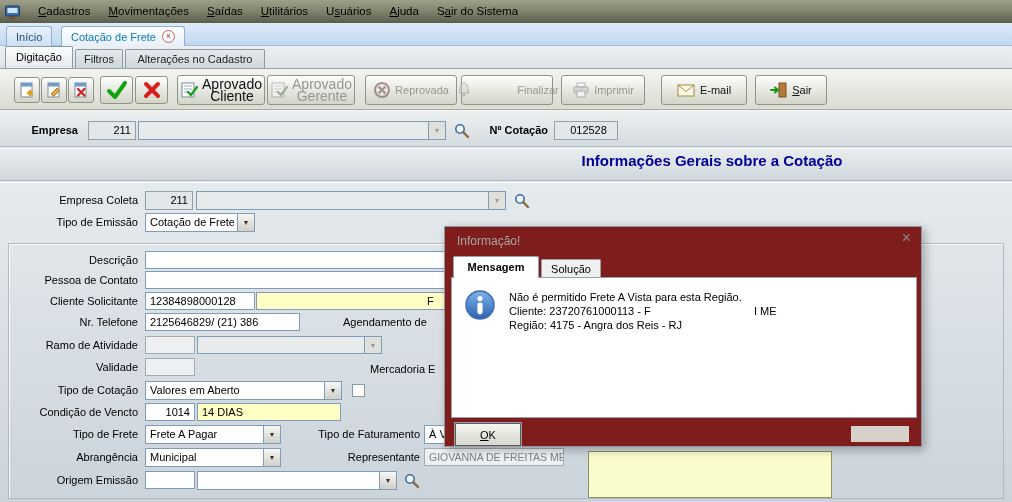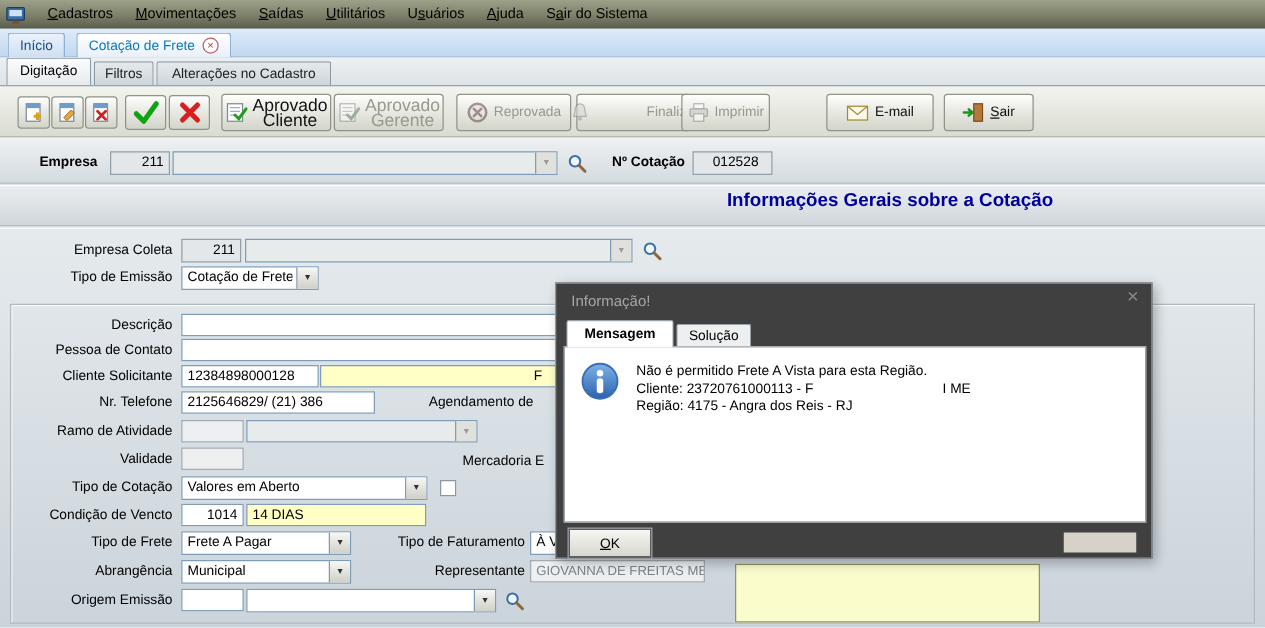--- a/index.html
+++ b/index.html
@@ -78,21 +78,21 @@
   .combo.dis { background:#e8ebeb; color:#888; }
   .combo.dis .arr { background:#e0e1dc; color:#999; }
   .srch { position:absolute; width:20px; height:20px; display:flex; align-items:center; justify-content:center; }
   .cb { position:absolute; width:13px; height:13px; background:#fff; border:1px solid #8a99a5; }
   .section-title { position:absolute; left:420px; top:152px; width:584px; text-align:center;
     font-size:15px; font-weight:bold; color:#000099; }
   .memo { position:absolute; left:588px; top:451px; width:244px; height:47px;
     background:#fbfccb; border:1px solid #8f9468; }
 
   
-  .dialog { position:absolute; left:444px; top:226px; width:478px; height:221px; background:#404040;
+  .dialog { position:absolute; left:444px; top:226px; width:478px; height:221px; background:#7f1d1d;
     border:1px solid #8f979e; box-shadow:3px 3px 9px rgba(0,0,0,.28); z-index:50; }
   .dlg-title { position:absolute; left:12px; top:7px; color:#a6a6a6; font-size:12px; }
   .dlg-close { position:absolute; right:10px; top:3px; color:#8a8a8a; font-size:16px; line-height:16px; }
   .dlg-close::before { content:"×"; }
   .dlg-tab { position:absolute; border:1px solid #98a2ab; border-bottom:none; border-radius:2px 2px 0 0;
     text-align:center; background:#fff; font-size:11px; }
   .dlg-tab.active { left:8px; top:29px; width:86px; height:22px; line-height:21px; font-weight:bold; z-index:2; }
   .dlg-tab.inactive { left:96px; top:32px; width:60px; height:19px; line-height:18px; background:#eef0f0; }
   .dlg-panel { position:absolute; left:6px; top:50px; width:466px; height:141px;
     border:1px solid #98a2ab; background:#fff; }
@@ -219,21 +219,21 @@
     </div>
     <div class="btn disabled" style="left:461px;top:6px;width:92px;height:30px;gap:44px;">
       <span class="ic">
           <svg width="18" height="18" viewBox="0 0 18 18">
             <path d="M9 2 C6 2 5 5 5 8 L4 12 H14 L13 8 C13 5 12 2 9 2 Z" fill="#d8d8cc" stroke="#8a8a7c"></path>
             <circle cx="9" cy="14" r="1.6" fill="#9a9a8c"></circle>
           </svg>
         </span>
       <span>Finalizar</span>
     </div>
-    <div class="btn disabled" style="left:545px;top:6px;width:71px;height:30px;">
+    <div class="btn disabled" style="left:561px;top:6px;width:84px;height:30px;">
       <span class="ic">
           <svg width="18" height="18" viewBox="0 0 18 18">
             <rect x="5" y="2" width="8" height="4" fill="#fff" stroke="#808890"></rect>
             <rect x="2" y="6" width="14" height="6" rx="1" fill="#c3c9cf" stroke="#70787e"></rect>
             <rect x="5" y="10" width="8" height="6" fill="#fff" stroke="#808890"></rect>
           </svg>
         </span>
       <span>Imprimir</span>
     </div>
     <div class="btn" style="left:661px;top:6px;width:86px;height:30px;">

